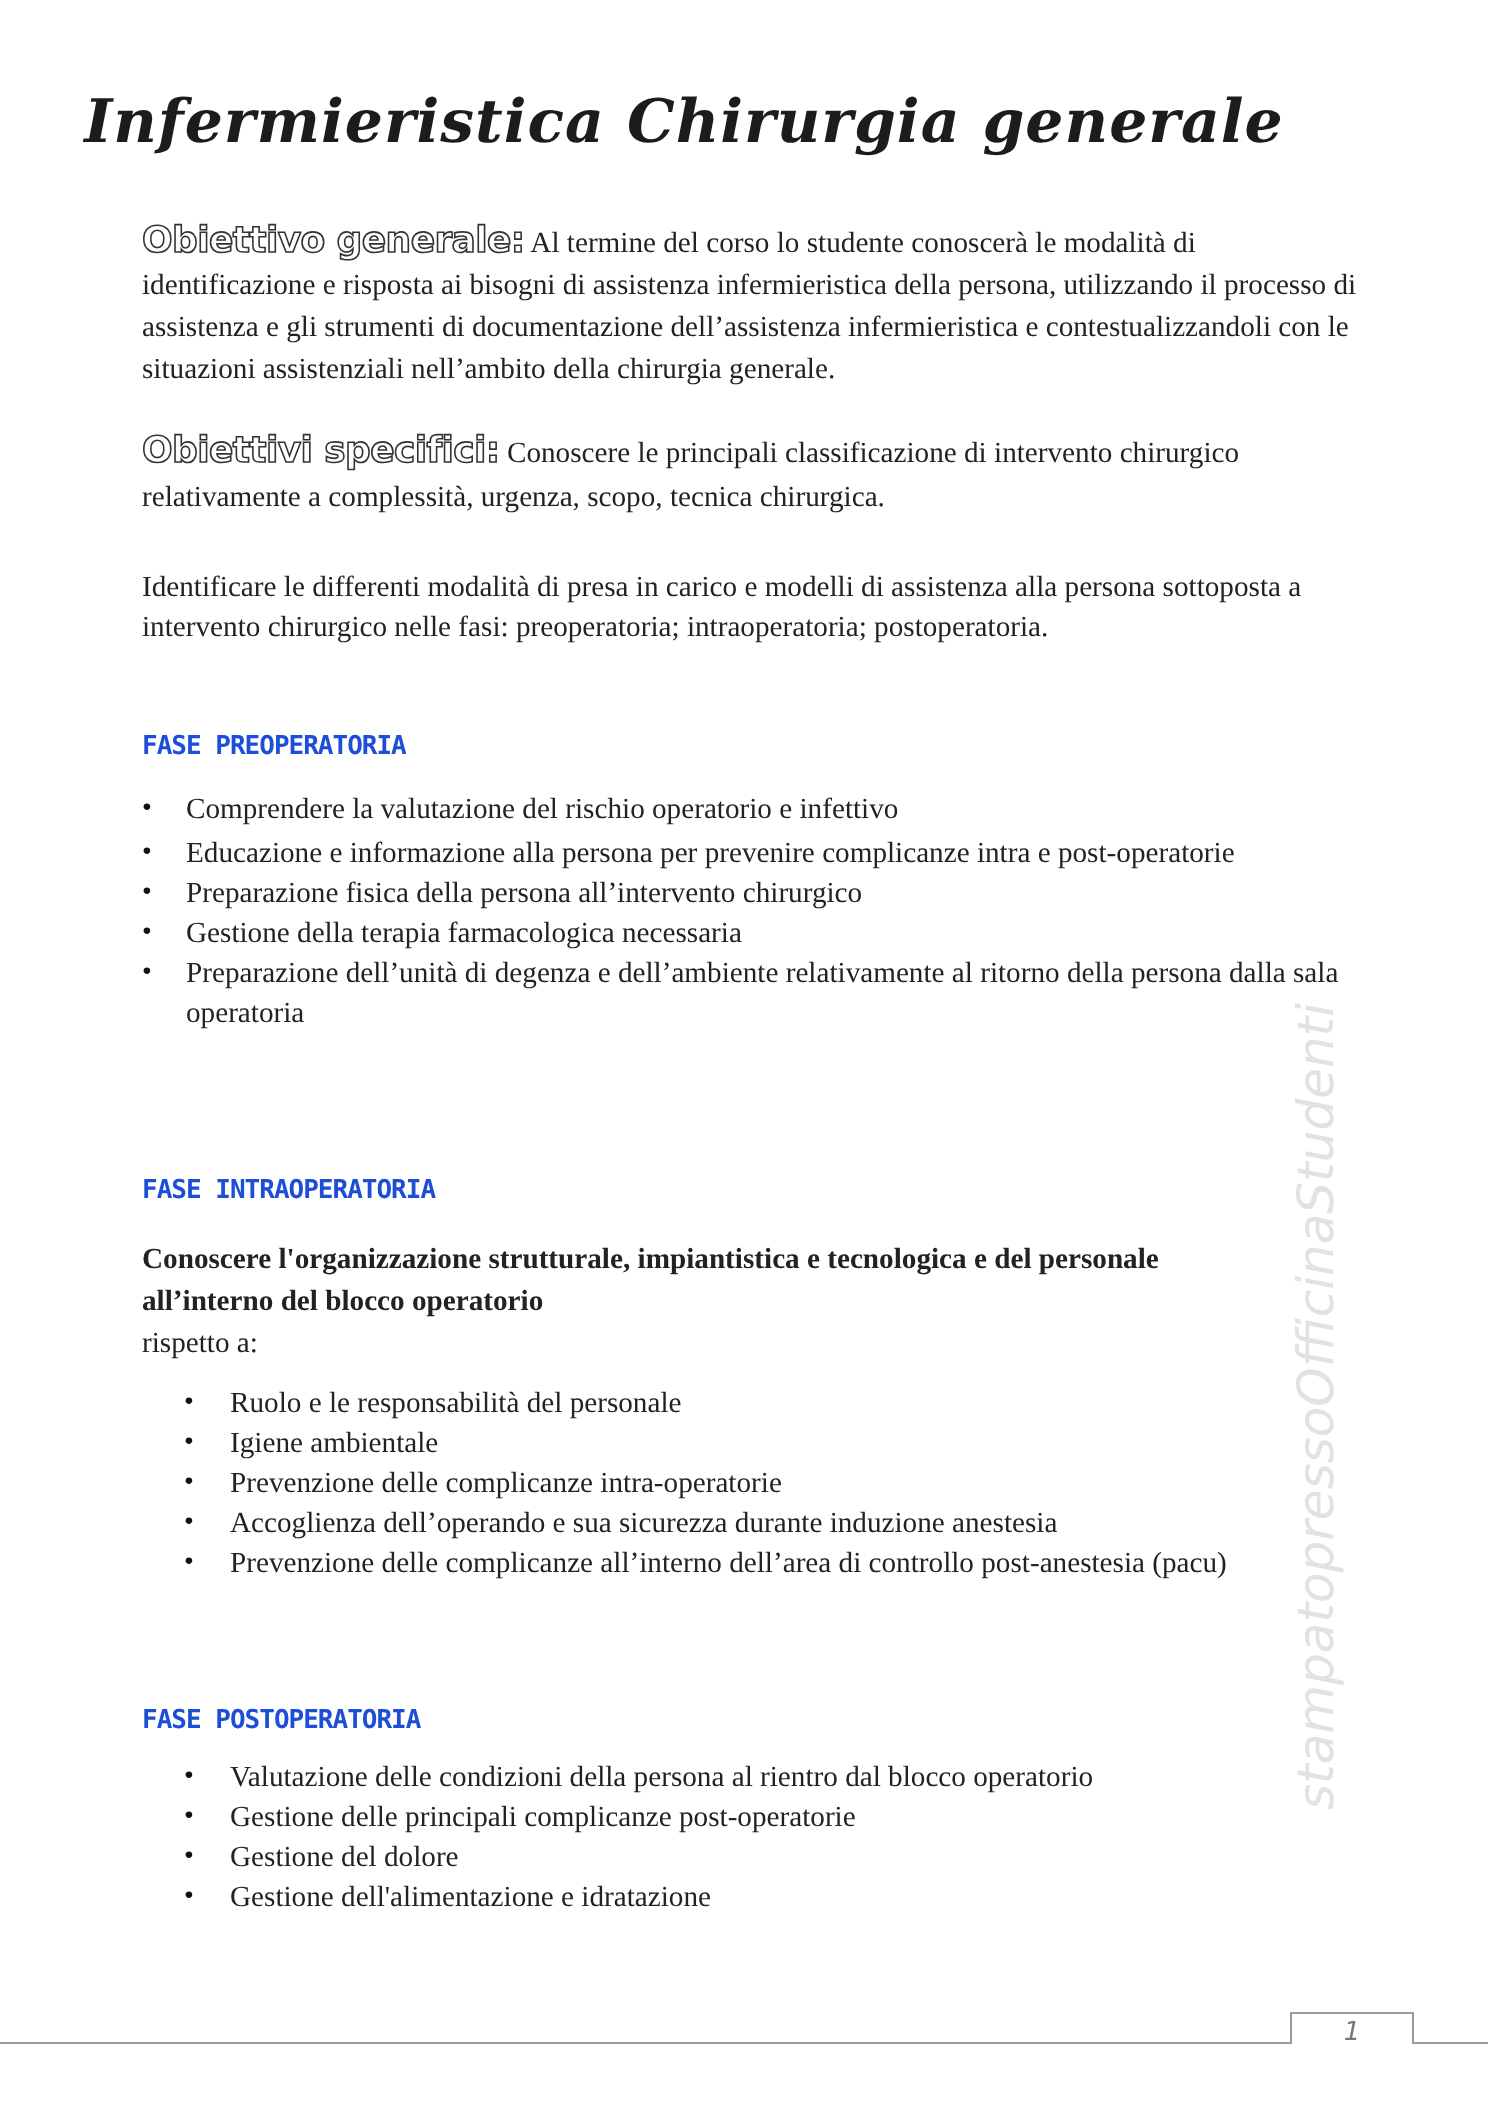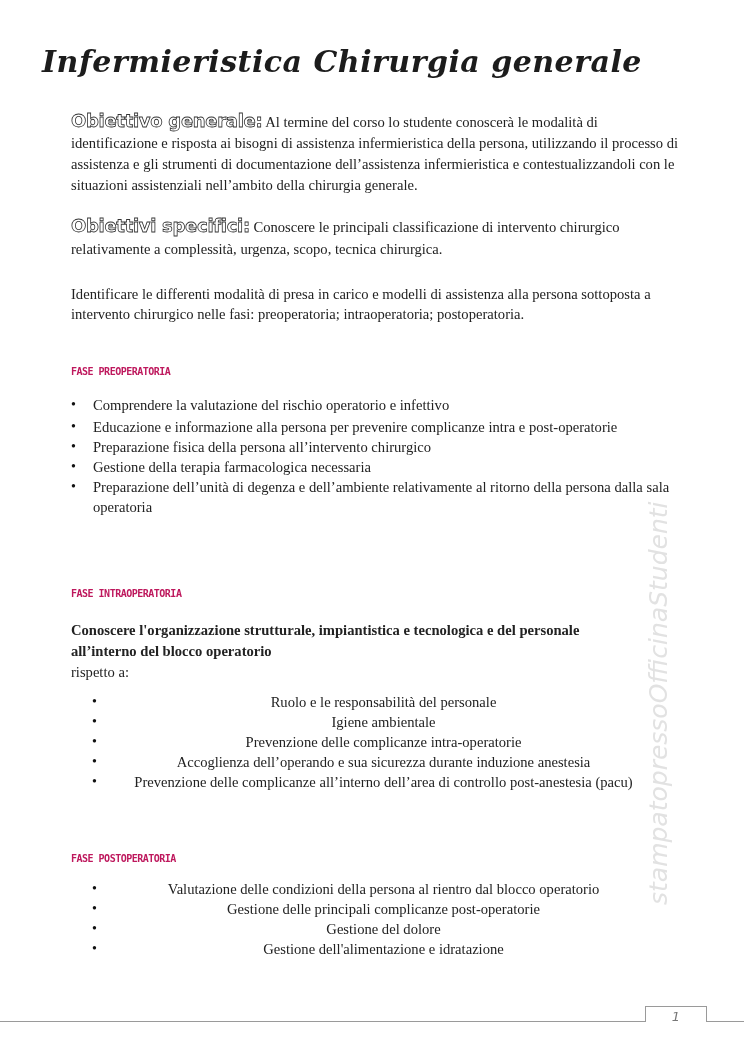--- a/index.html
+++ b/index.html
@@ -6,27 +6,27 @@
   body { width: 744px; height: 1052px; position: relative; overflow: hidden;
          font-family: "Liberation Serif", "DejaVu Serif", serif; color: #222; }
   .page-title { position: absolute; left: 0; width: 684px; top: 44px; text-align: center;
          font-family: "DejaVu Serif", serif; font-style: italic; font-weight: bold;
          font-size: 30px; letter-spacing: 0.5px; color: #1c1c1c; }
   .block { position: absolute; left: 71px; width: 610px; font-size: 14.6px; line-height: 21px; }
   .lead { font-family: "DejaVu Sans", sans-serif; font-size: 18px; color: #444;
           letter-spacing: -0.3px; }
   .lead-outline { color: #fff; -webkit-text-stroke: 0.8px #333; font-weight: bold; }
   .section-heading { position: absolute; left: 71px; font-family: "DejaVu Sans Mono", monospace;
-         font-weight: bold; font-size: 10px; letter-spacing: -0.5px; color: #be185d;
+         font-weight: bold; font-size: 13px; letter-spacing: -0.5px; color: #1d4ed8;
          text-transform: uppercase; }
   ul { margin: 0; padding: 0; list-style: none; }
   li { position: relative; padding-left: 22px; line-height: 20px; }
   li.gap { margin-bottom: 2px; }
   li::before { content: "\2022"; position: absolute; left: 0; top: 0; font-size: 14px; color: #111; }
-  .list-indented li { padding-left: 23px; text-align: center; }
+  .list-indented li { padding-left: 23px; }
   .watermark { position: absolute; left: 558px; top: 720px; width: 370px; text-align: center;
          transform: translate(-50%, -50%) rotate(-90deg); transform-origin: center;
          font-family: "DejaVu Sans", sans-serif; font-style: italic; font-size: 25px;
          color: #e2e2e2; white-space: nowrap; }
   .footer-line { position: absolute; top: 1021px; height: 1px; background: #9a9a9a; }
   .footer-tab { position: absolute; left: 645px; top: 1006px; width: 60px; height: 15px;
          border: 1px solid #9a9a9a; border-bottom: none; background: #fff; }
   .page-number { position: absolute; left: 645px; top: 1009px; width: 62px; text-align: center;
          font-family: "DejaVu Sans", sans-serif; font-style: italic; font-size: 13px; color: #777; }
 </style>

